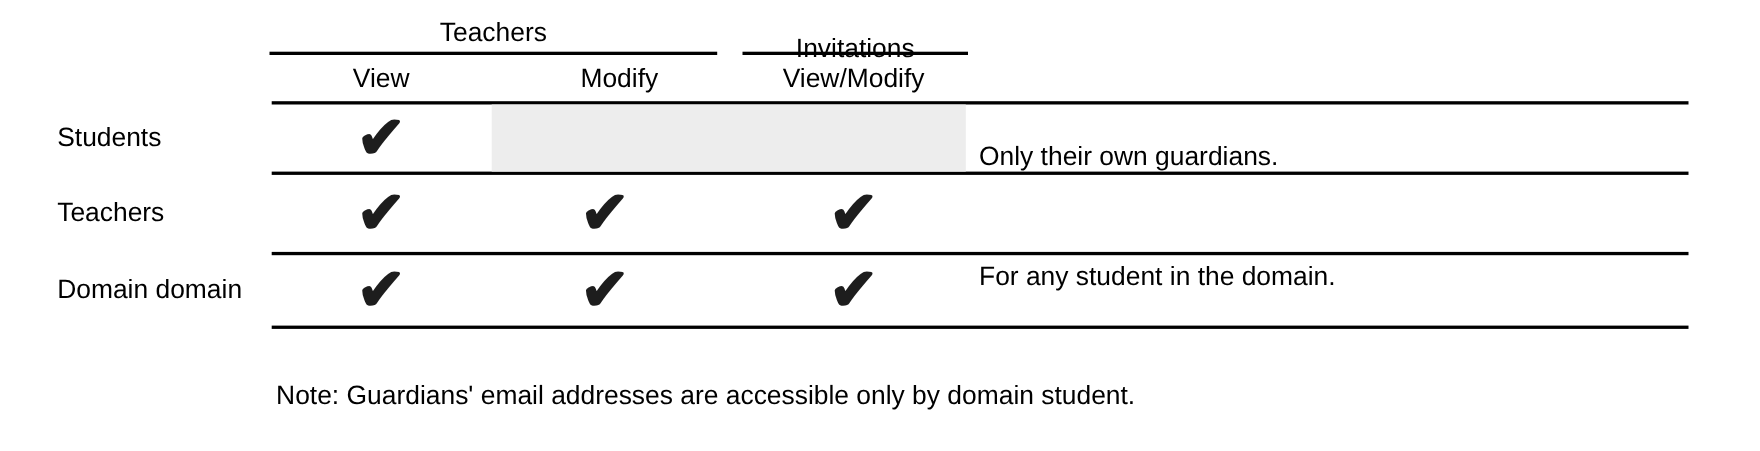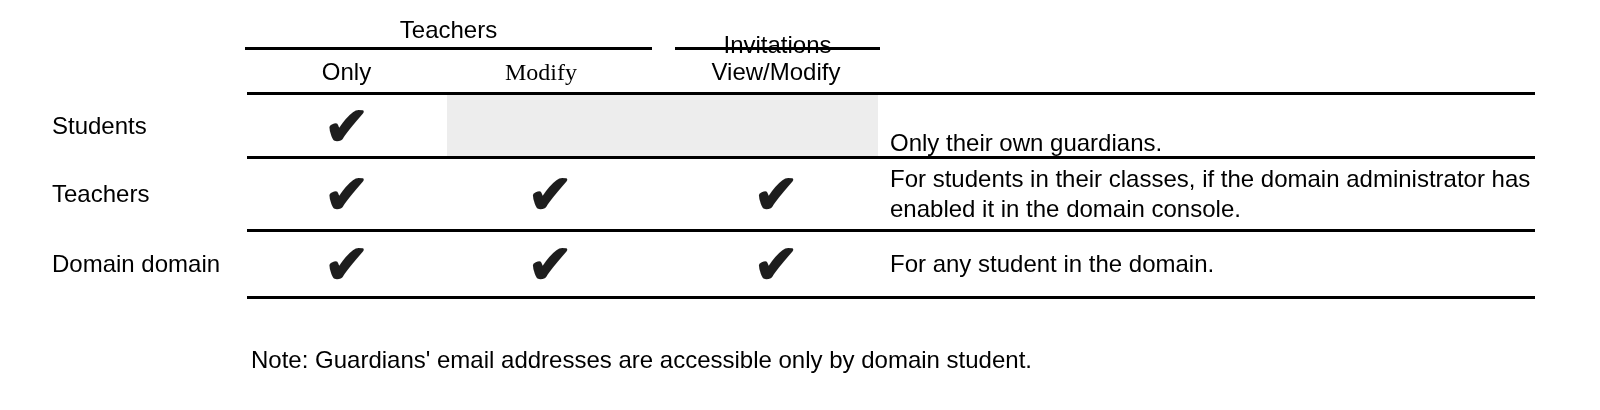--- a/index.html
+++ b/index.html
@@ -61,22 +61,22 @@
 <body>
 
 <div class="canvas">
 
   <div class="hdr" style="left:245px; top:15px; width:407px;">Teachers</div>
   <div class="hdr" style="left:675px; top:30px; width:205px;">Invitations</div>
 
   <div class="rule" style="left: 245px; top: 47px; width: 407px; background: rgb(0, 0, 0);"></div>
   <div class="rule" style="left: 675px; top: 47px; width: 205px; background: rgb(0, 0, 0);"></div>
 
-  <div class="hdr" style="left:245px; top:57px; width:203px;">Only</div>
-  <div class="hdr" style="left:439px; top:57px; width:204px;font-family:Liberation Serif, serif;">Modify</div>
+  <div class="hdr" style="left:245px; top:57px; width:203px;">View</div>
+  <div class="hdr" style="left:461px; top:57px; width:204px;">Modify</div>
   <div class="hdr" style="left:665px; top:57px; width:222px;">View/Modify</div>
 
   <div class="rule" style="left: 247px; top: 92px; width: 1288px; background: rgb(0, 0, 0);"></div>
   <div class="rule" style="left: 247px; top: 156px; width: 1288px; background: rgb(0, 0, 0);"></div>
   <div class="rule" style="left: 247px; top: 229px; width: 1288px; background: rgb(0, 0, 0);"></div>
   <div class="rule" style="left: 247px; top: 296px; width: 1288px; background: rgb(0, 0, 0);"></div>
 
   <div class="gray-box" style="left: 447px; top: 95px; width: 431px; height: 61px; background: rgb(237, 237, 237);"></div>
 
   <div class="role-label" style="left:52px; top:95px; height:61px; width:190px;">Students</div>
@@ -84,27 +84,24 @@
   <div class="check-cell" style="left:448px; top:95px; width:204px; height:61px;"></div>
   <div class="check-cell" style="left:665px; top:95px; width:222px; height:61px;"></div>
   <div class="desc-cell" style="left:890px; top:95px; width:655px; height:61px;margin-top:17px;">
       <span>Only their own guardians.</span>
     </div>
 
   <div class="role-label" style="left:52px; top:159px; height:70px; width:190px;">Teachers</div>
   <div class="check-cell" style="left:245px; top:159px; width:203px; height:70px;">✔</div>
   <div class="check-cell" style="left:448px; top:159px; width:204px; height:70px;">✔</div>
   <div class="check-cell" style="left:665px; top:159px; width:222px; height:70px;">✔</div>
-  <div class="desc-cell" style="left:890px; top:159px; width:655px; height:70px;">
-      <span>For students in their classes, if the domain administrator has enabled it in the domain console.</span>
-    </div>
 
   <div class="role-label" style="left:52px; top:232px; height:64px; width:190px;">Domain domain</div>
   <div class="check-cell" style="left:245px; top:232px; width:203px; height:64px;">✔</div>
   <div class="check-cell" style="left:448px; top:232px; width:204px; height:64px;">✔</div>
   <div class="check-cell" style="left:665px; top:232px; width:222px; height:64px;">✔</div>
-  <div class="desc-cell" style="left:890px; top:232px; width:655px; height:64px;">
+  <div class="desc-cell" style="left:890px; top:220px; width:655px; height:64px;">
       <span>For any student in the domain.</span>
     </div>
 
   <div class="note" style="left:251px; top:345px;">Note: Guardians' email addresses are accessible only by domain student.</div>
 
 </div>
 
 </body></html>

